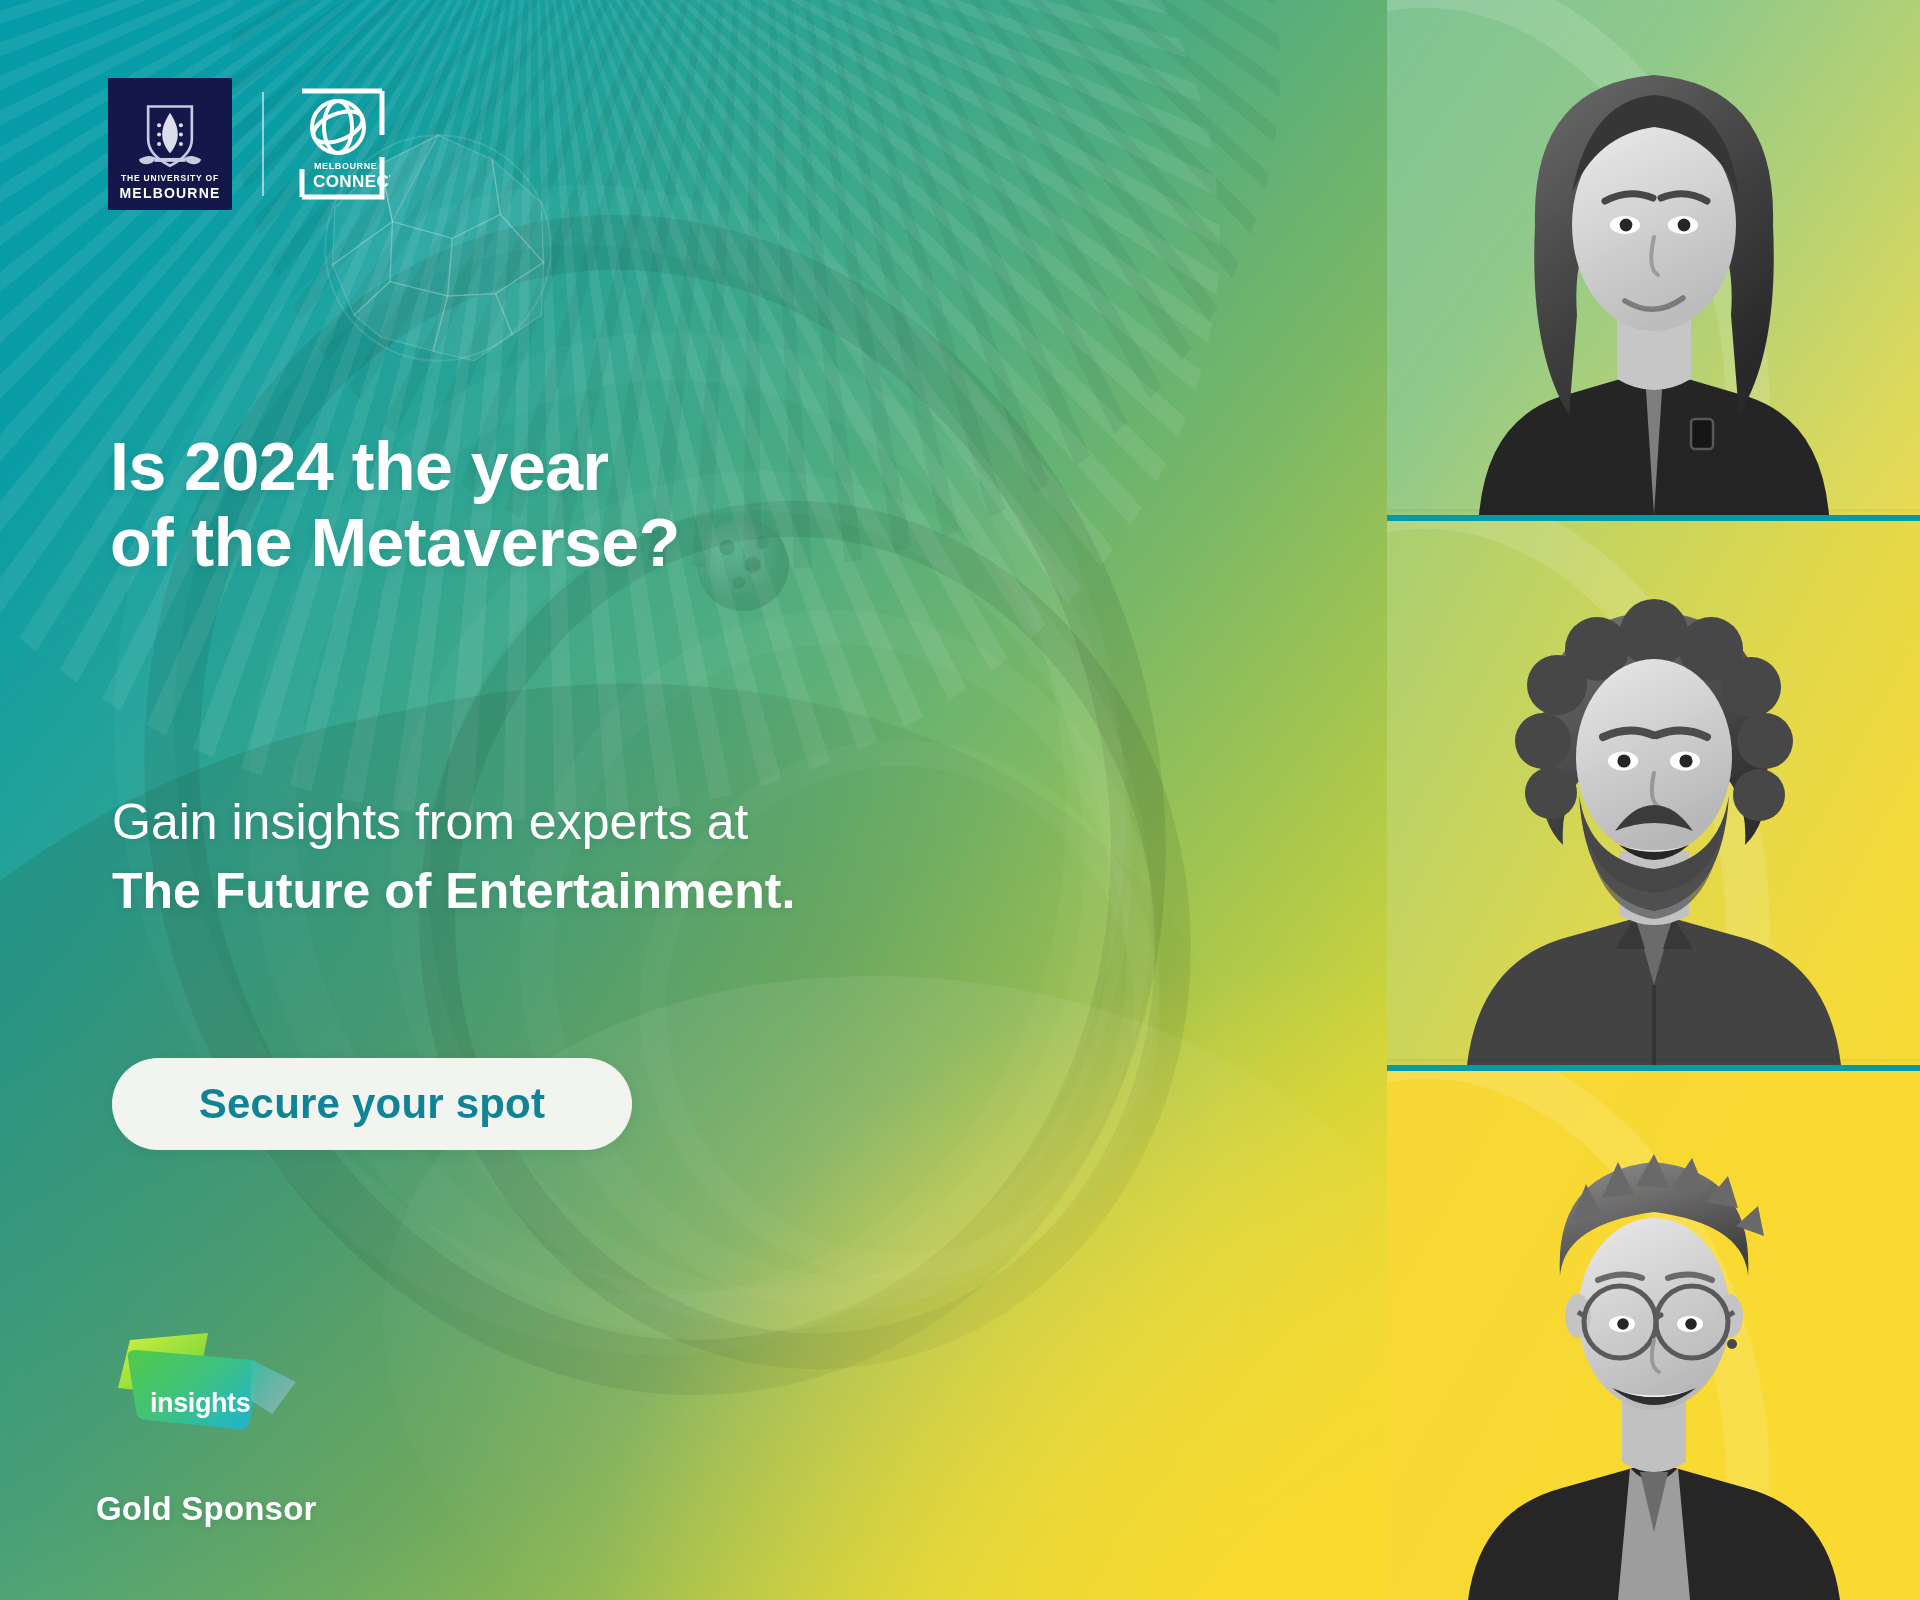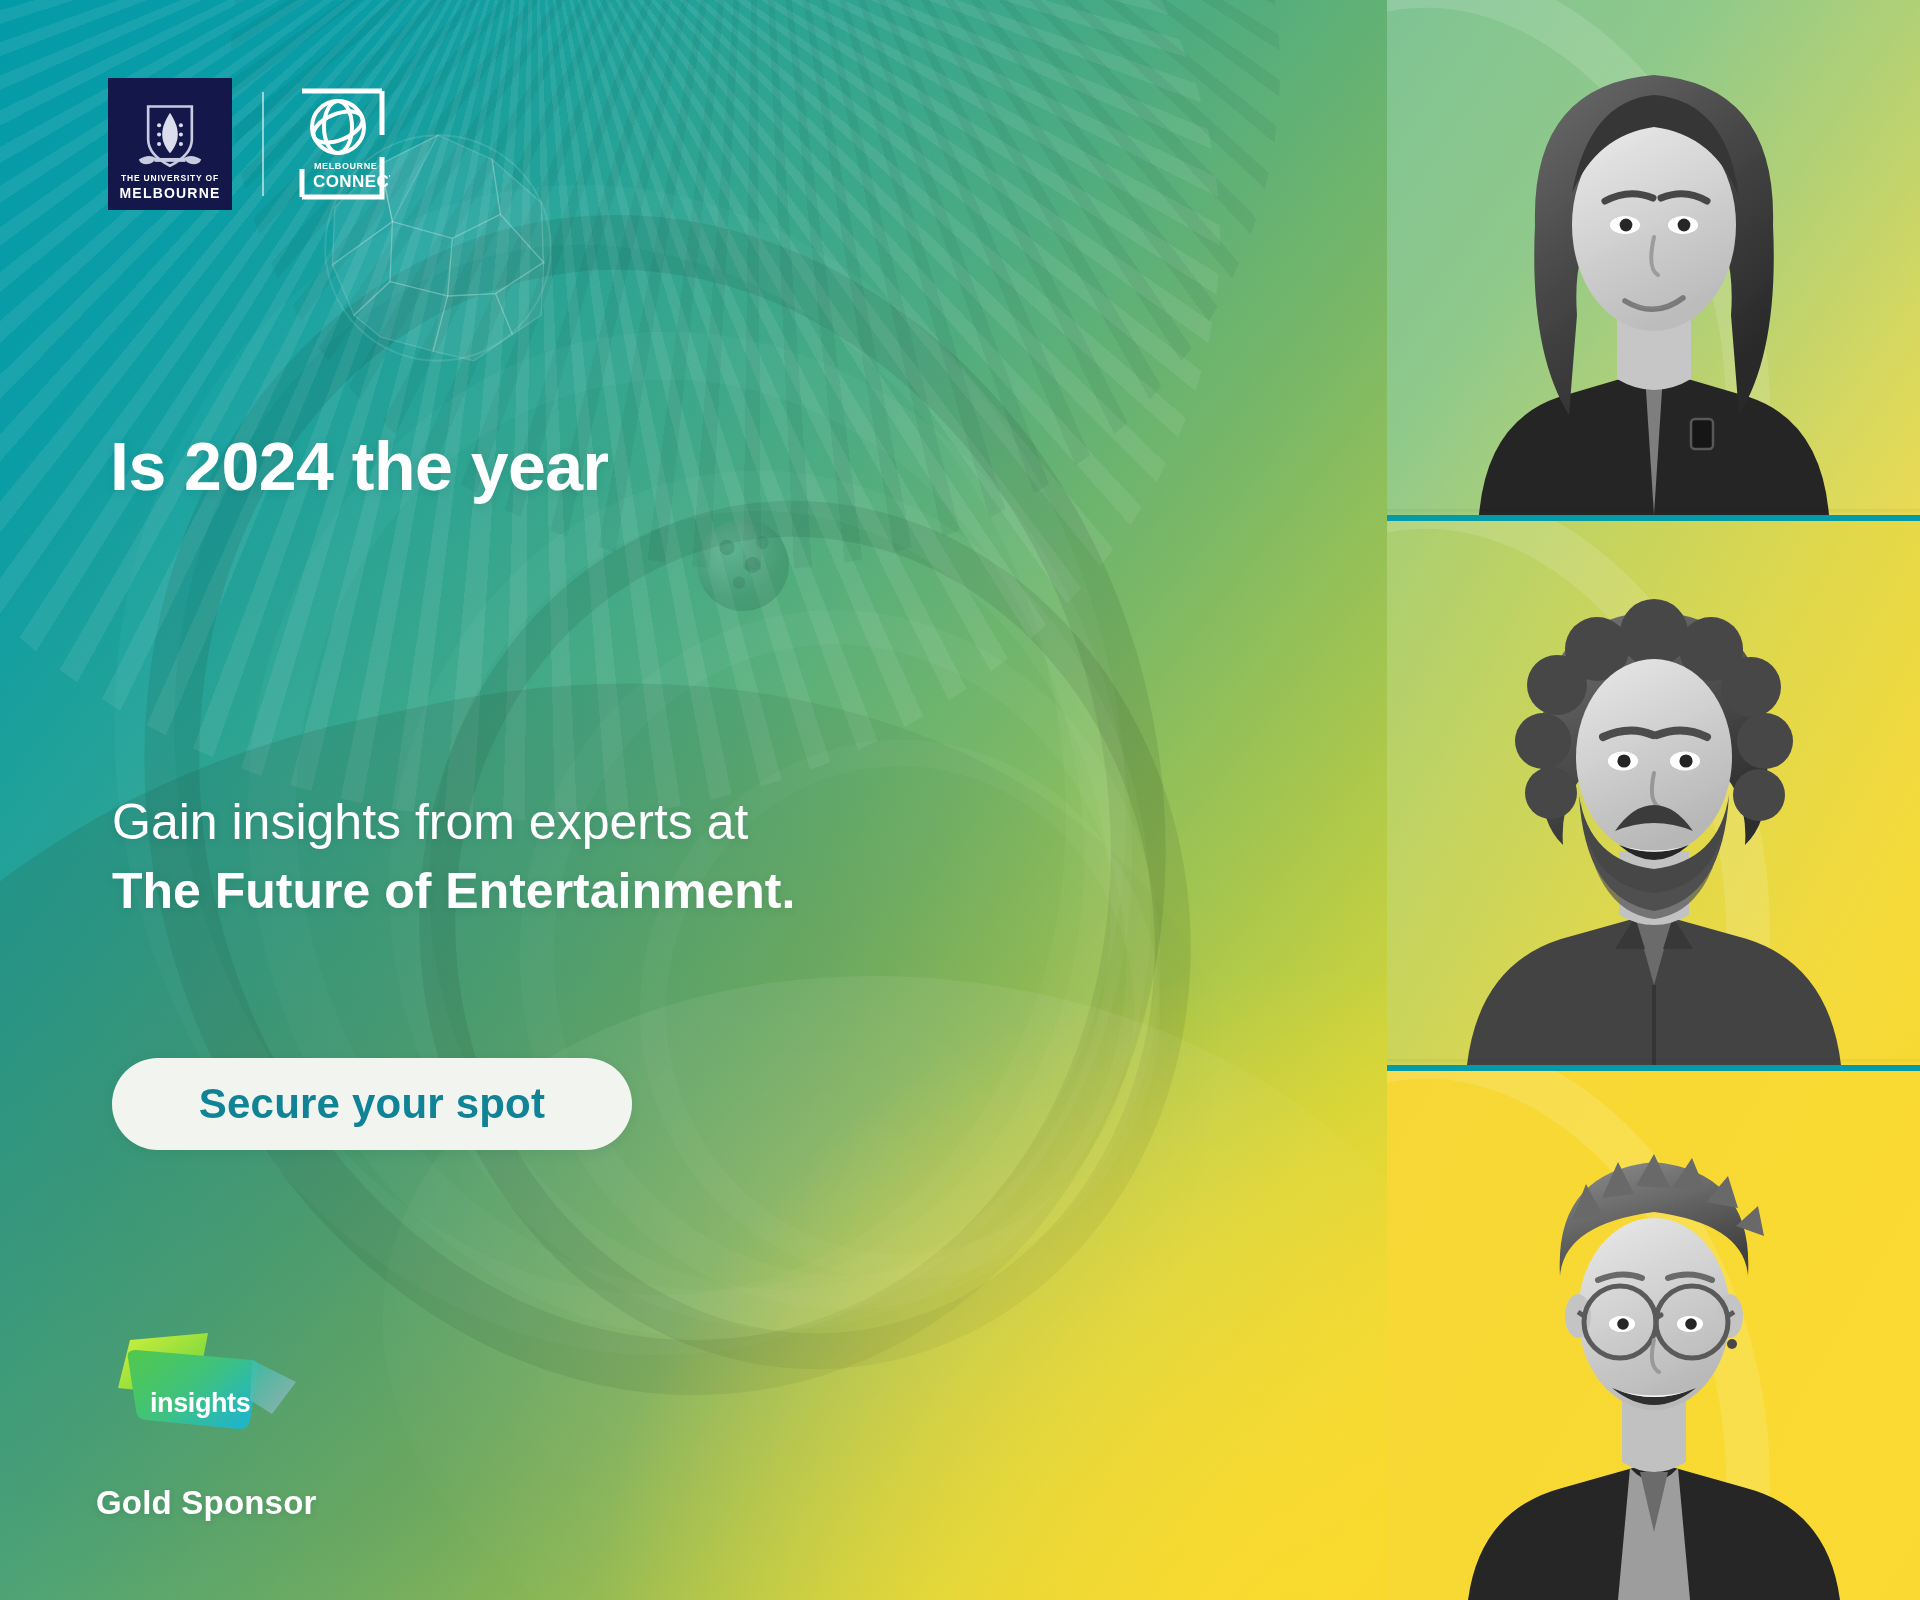--- a/index.html
+++ b/index.html
@@ -238,21 +238,21 @@
   #lendlease-wordmark {
     position:absolute;
     left:50px; top:58px;
     color:#ffffff;
     font-size:27px;
     font-weight:bold;
     letter-spacing:-0.4px;
     pointer-events:none;
   }
   #gold-sponsor-label {
-    margin-top:24px;
+    margin-top:30px;
     margin-left:-4px;
     color:#ffffff;
     font-size:33px;
     font-weight:bold;
     letter-spacing:0.2px;
     text-shadow:0 2px 7px rgba(0,60,60,0.14);
   }
 
   
   #portrait-column {
@@ -385,20 +385,21 @@
           </g>
           <rect x="56" y="20" width="34" height="20" fill="#049BA8" opacity="0"></rect>
           <text x="20" y="84" fill="#fff" font-family="Liberation Sans, sans-serif" font-size="9" font-weight="bold" letter-spacing="0.6">MELBOURNE</text>
           <text x="19" y="102" fill="#fff" font-family="Liberation Sans, sans-serif" font-size="17" font-weight="bold" letter-spacing="0.4">CONNECT</text>
         </svg>
       </div>
     </div>
 
     <h1 id="headline">
       <span class="hl-line">Is 2024 the year</span>
+      <span class="hl-line">of the Metaverse?</span>
     </h1>
 
     <div id="subhead">
       <span class="sub-regular">Gain insights from experts at</span>
       <span class="sub-bold">The Future of Entertainment.</span>
     </div>
 
     <div id="cta-button">Secure your spot</div>
 
     <div id="sponsor-block">

